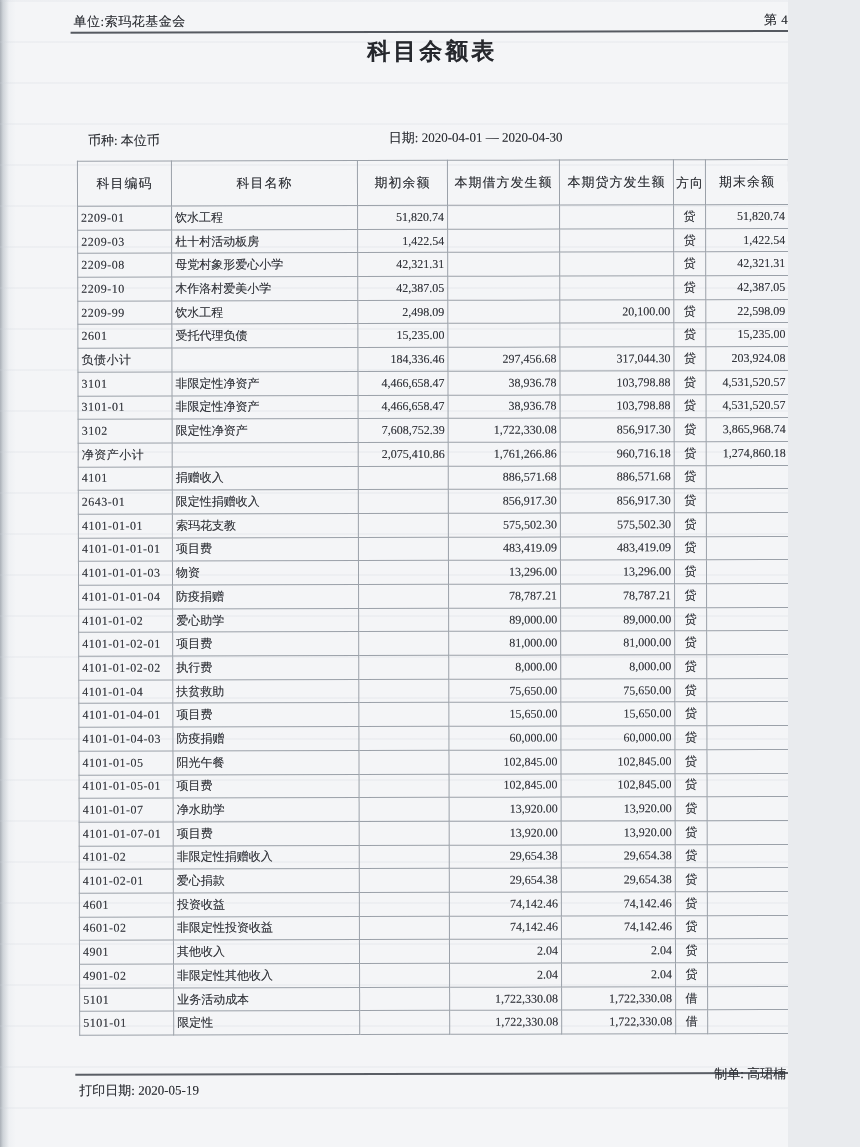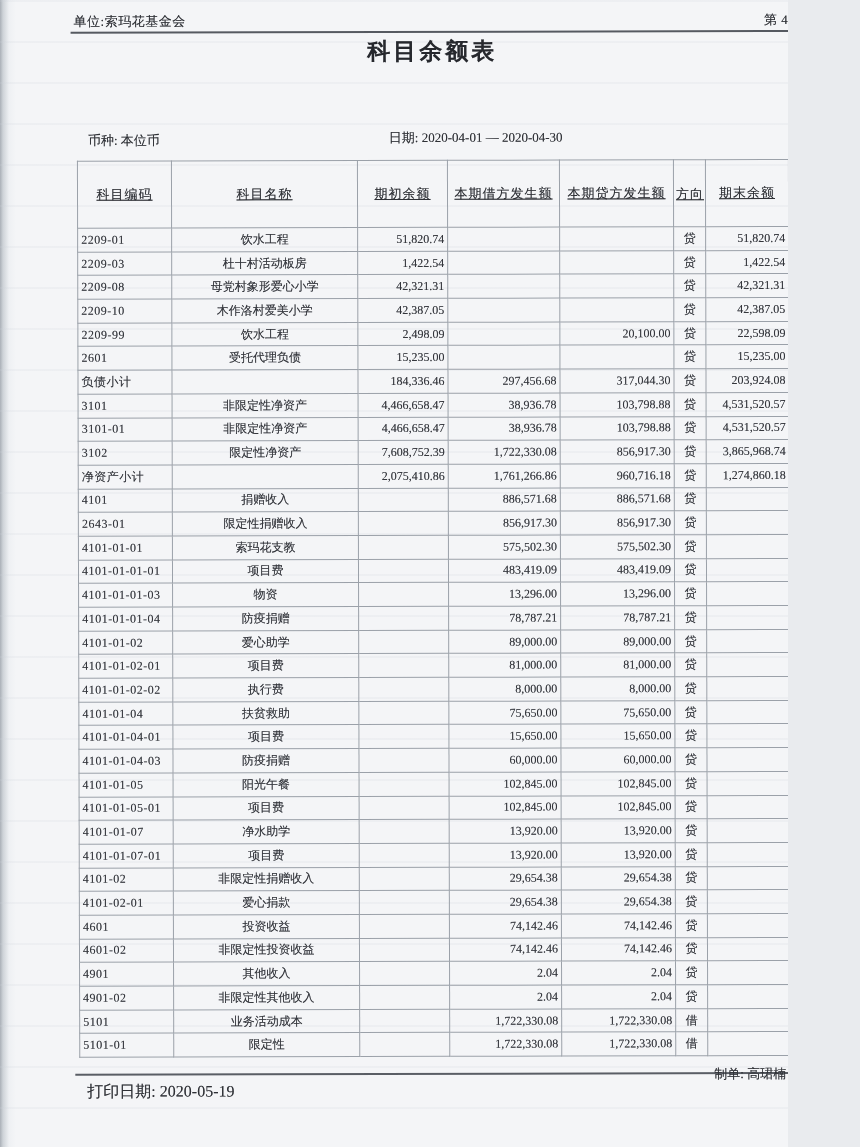--- a/index.html
+++ b/index.html
@@ -40,44 +40,43 @@
     position:absolute;top:160px;left:78px;width:711px;
     border-collapse:collapse;table-layout:fixed;
     font-size:12px;color:#34363c;
   }
   table.balance th,table.balance td{
     border:1px solid #9ba1a9;
     overflow:hidden;white-space:nowrap;
   }
   table.balance thead th{
     height:42px;font-weight:normal;font-size:13px;color:#2f3136;
-    text-align:center;vertical-align:middle;padding:12px 2px;
+    text-align:center;vertical-align:middle;padding:1px 2px;
     letter-spacing:1px;
-    text-decoration:underline;
   }
   table.balance tbody td{height:22.7px;vertical-align:middle;padding:0 3px;}
   .col-code{width:94px;}
   .col-name{width:186px;}
   .col-open{width:90px;}
   .col-debit{width:112px;}
   .col-credit{width:114px;}
   .col-dir{width:32px;}
   .col-end{width:83px;}
   td.col-code{text-align:left;padding-left:8px;letter-spacing:0.5px;font-family:Liberation Serif, serif;}
-  td.col-name{text-align:center;padding-left:6px;}
+  td.col-name{text-align:left;padding-left:6px;}
   td.col-open,td.col-debit,td.col-credit,td.col-end{text-align:right;padding-right:5px;}
   td.col-dir{text-align:center;padding:0;}
   th.col-dir{line-height:13px;letter-spacing:0;padding:0 4px;white-space:normal;}
 
   .query-row{position:absolute;top:1042px;left:90px;font-size:13px;color:#2f3136;}
   .query-row .gap{display:inline-block;width:48px;}
   .bottom-rule{
     position:absolute;top:1073px;left:74px;width:716px;height:2px;background:#5a5e65;
   }
-  .print-date{position:absolute;top:1081px;left:78px;font-size:16px;color:#2f3136;margin-left:8px;}
+  .print-date{position:absolute;top:1081px;left:78px;font-size:13px;color:#2f3136;}
   .preparer{position:absolute;top:1066px;left:713px;font-size:13px;color:#2f3136;}
 
   
   .paper, table.balance{text-shadow:0 0 0.5px rgba(70,72,80,0.55);}
 </style>
 </head>
 <body>
 
 <div class="paper">
   <div class="tilt">

